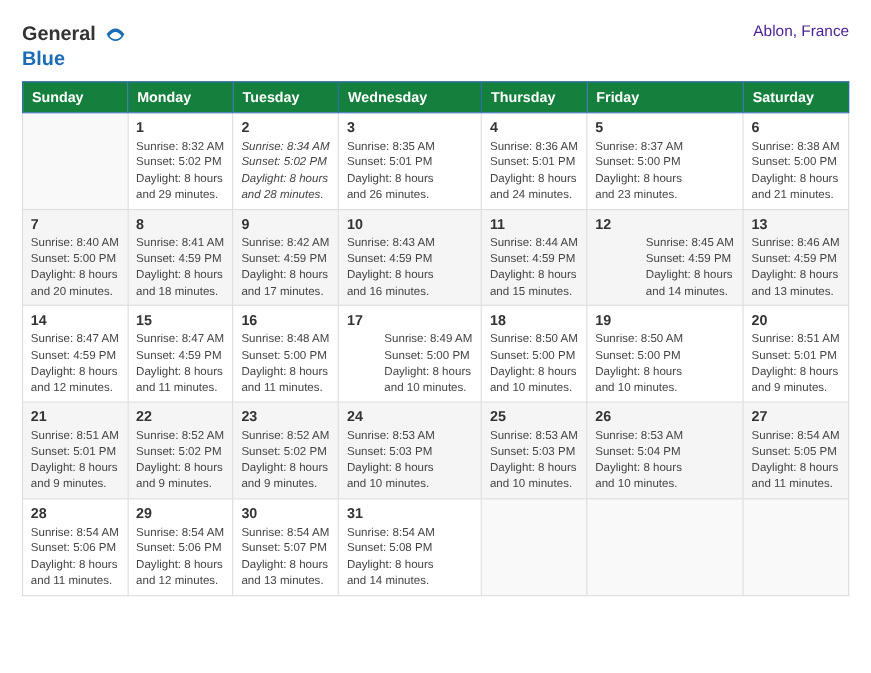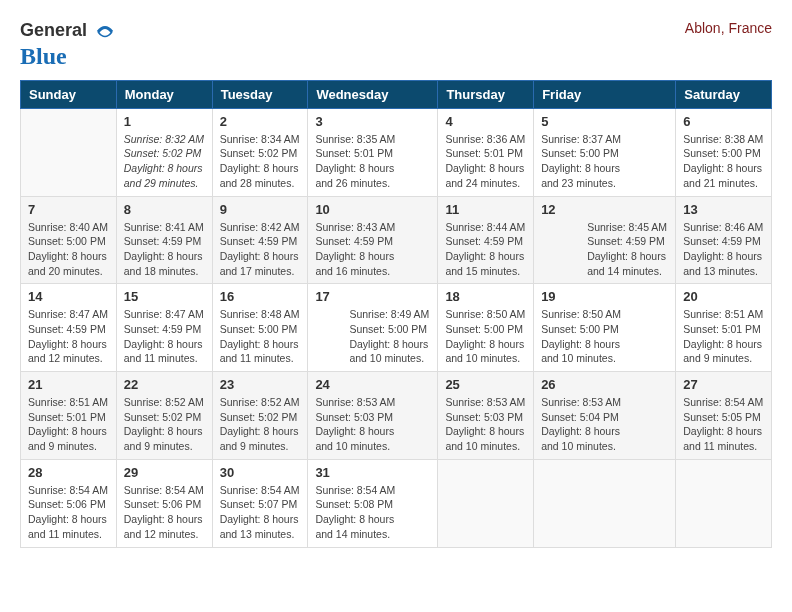--- a/index.html
+++ b/index.html
@@ -23,29 +23,29 @@
     .title-block {
       text-align: right;
     }
     .month-year {
       font-size: 32px;
       font-weight: bold;
       color: #333;
     }
     .location {
       font-size: 14px;
-      color: #7f1d1d;
+      color: #4c1d95;
     }
     .calendar {
       width: 100%;
       border-collapse: collapse;
       border: 1px solid #ccc;
     }
     .calendar th {
-      background-color: #0c4a6e;
+      background-color: #15803d;
       color: #fff;
       font-size: 13px;
       font-weight: bold;
       padding: 6px 8px;
       text-align: left;
       border: 1px solid #2a6aaf;
     }
     .calendar td {
       vertical-align: top;
       padding: 5px 7px;
@@ -77,21 +77,21 @@
 
 <div class="header">
   <div class="logo">
     <div>
       <span style="font-size:18px;font-weight:bold;color:#333;">General</span>
       <svg width="22" height="22" viewBox="0 0 22 22" style="vertical-align:middle;margin:0 2px;">
         <path d="M4 11 Q11 2 18 11" fill="none" stroke="#1a6db5" stroke-width="3"></path>
         <path d="M4 11 Q11 20 18 11" fill="none" stroke="#1a6db5" stroke-width="1.5"></path>
       </svg>
       <br>
-      <span style="font-size:24px;font-weight:bold;color:#1a6db5;font-family:Liberation Serif, serif;">Blue</span>
+      <span style="font-size:18px;font-weight:bold;color:#1a6db5;">Blue</span>
     </div>
   </div>
   <div class="title-block">
     <div class="location">Ablon, France</div>
   </div>
 </div>
 
 <table class="calendar">
   <thead>
     <tr>
@@ -102,28 +102,28 @@
         <th>Thursday</th>
         <th>Friday</th>
         <th>Saturday</th>
       </tr>
   </thead>
   <tbody id="calendar-body">
   <tr>
         <td class="empty"></td>
         <td>
           <div class="day-number">1</div>
-          <div class="day-info" style="white-space: pre-line; font-style: italic;">Sunrise: 8:32 AM
+          <div class="day-info" style="white-space: pre-line;">Sunrise: 8:32 AM
 Sunset: 5:02 PM
 Daylight: 8 hours
 and 29 minutes.</div>
         </td>
         <td>
           <div class="day-number">2</div>
-          <div class="day-info" style="white-space: pre-line;">Sunrise: 8:34 AM
+          <div class="day-info" style="white-space: pre-line; font-style: italic;">Sunrise: 8:34 AM
 Sunset: 5:02 PM
 Daylight: 8 hours
 and 28 minutes.</div>
         </td>
         <td>
           <div class="day-number">3</div>
           <div class="day-info" style="white-space: pre-line;">Sunrise: 8:35 AM
 Sunset: 5:01 PM
 Daylight: 8 hours
 and 26 minutes.</div>

